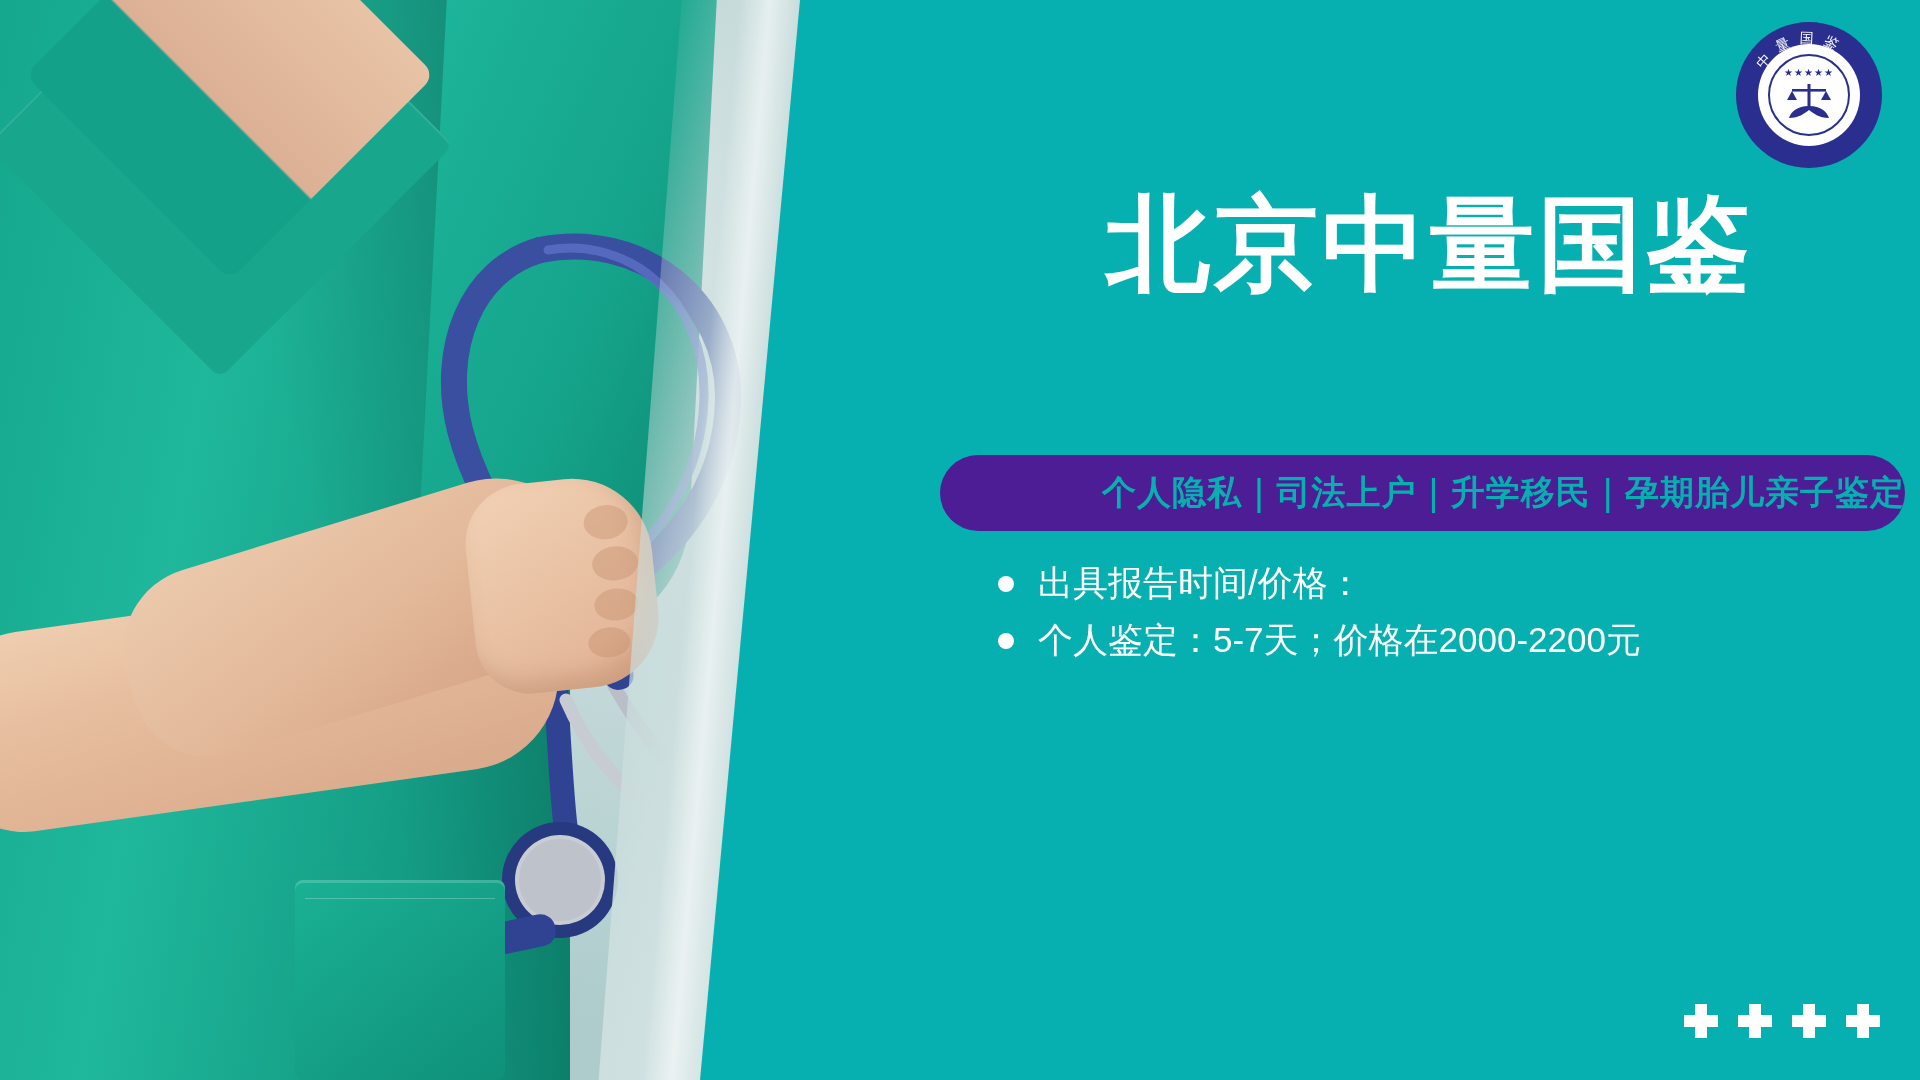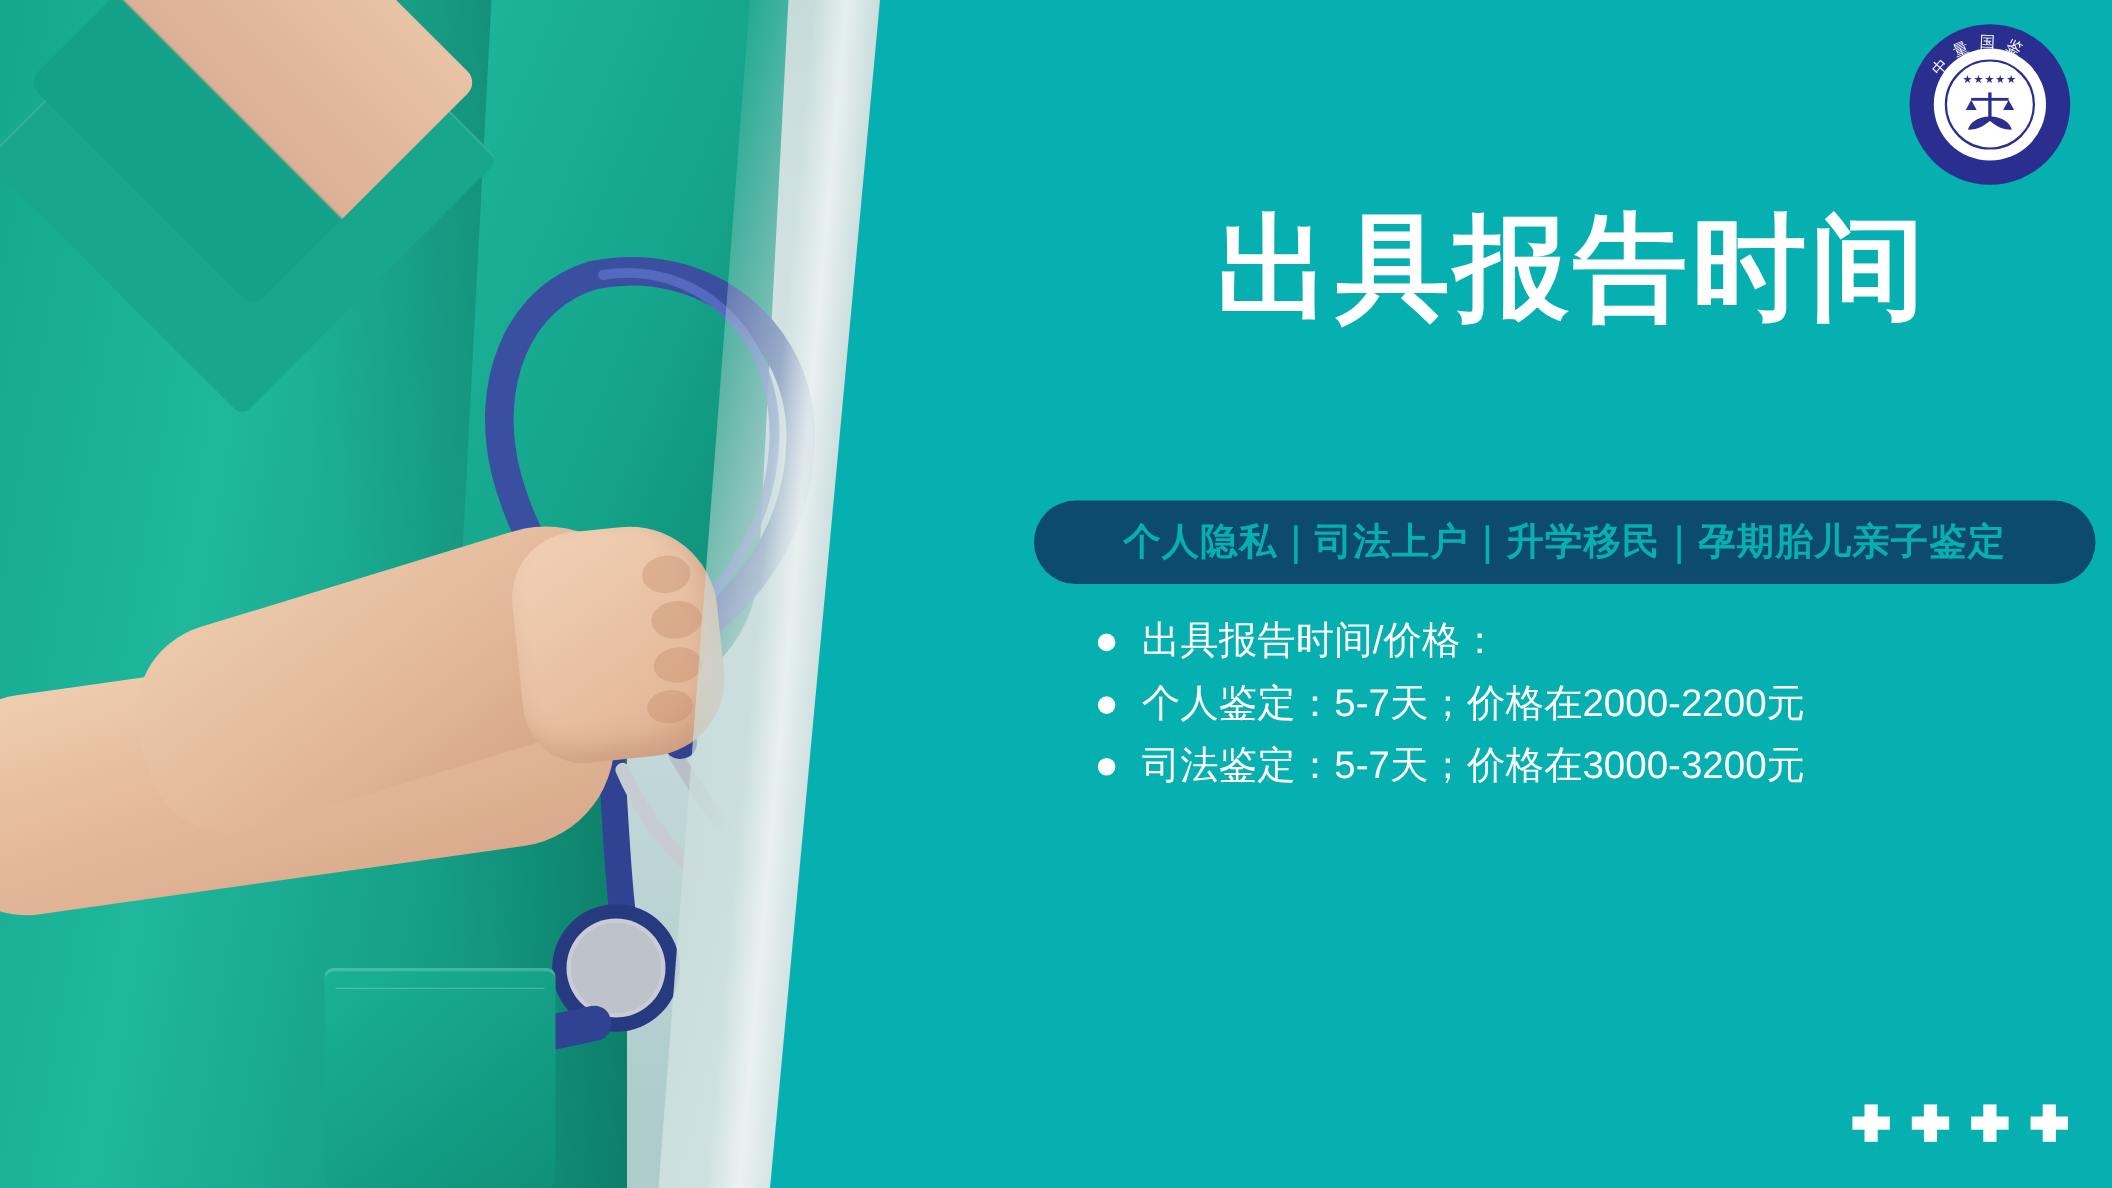--- a/index.html
+++ b/index.html
@@ -135,22 +135,22 @@
   .logo-scale{width:52px;height:42px;}
 
   .title{
     position:absolute;left:0px;top:190px;width:980px;
     color:#ffffff;font-size:104px;font-weight:bold;letter-spacing:4px;
     line-height:1.05;text-align:center;white-space:nowrap;
   }
 
   .subtitle-pill{
     position:absolute;left:0px;top:455px;width:965px;height:76px;
-    background:#0c4a6e;border-radius:38px;
-    display:flex;align-items:center;justify-content:center;
+    background:#4c1d95;border-radius:38px;
+    display:flex;align-items:center;justify-content:flex-end;
   }
   .subtitle-pill span{
     color:#06AFB0;font-size:34px;font-weight:bold;letter-spacing:1px;white-space:nowrap;
   }
 
   .bullets{
     position:absolute;left:50px;top:560px;width:930px;
     list-style:none;margin:0;padding:0;
   }
   .bullets li{
@@ -269,30 +269,29 @@
             <rect x="24.5" y="4" width="3" height="24" fill="#2A2F8F"></rect>
             <rect x="9" y="9" width="34" height="2.6" fill="#2A2F8F"></rect>
             <path d="M9 11 L4 20 L14 20 Z" fill="#2A2F8F"></path>
             <path d="M43 11 L38 20 L48 20 Z" fill="#2A2F8F"></path>
             <path d="M26 26 C 14 26, 8 32, 6 38 C 16 38, 22 33, 26 30 C 30 33, 36 38, 46 38 C 44 32, 38 26, 26 26 Z" fill="#2A2F8F"></path>
           </svg>
         </div>
       </div>
     </div>
 
-    <div class="title">出具报告时间</div>
+    <div class="title">北京中量国鉴</div>
 
     <div class="subtitle-pill">
       <span>个人隐私｜司法上户｜升学移民｜孕期胎儿亲子鉴定</span>
     </div>
 
     <ul class="bullets">
       <li>出具报告时间/价格：</li>
       <li>个人鉴定：5-7天；价格在2000-2200元</li>
-      <li>司法鉴定：5-7天；价格在3000-3200元</li>
     </ul>
 
 
     <div class="crosses">
       <div class="cross"></div>
       <div class="cross"></div>
       <div class="cross"></div>
       <div class="cross"></div>
     </div>
 

